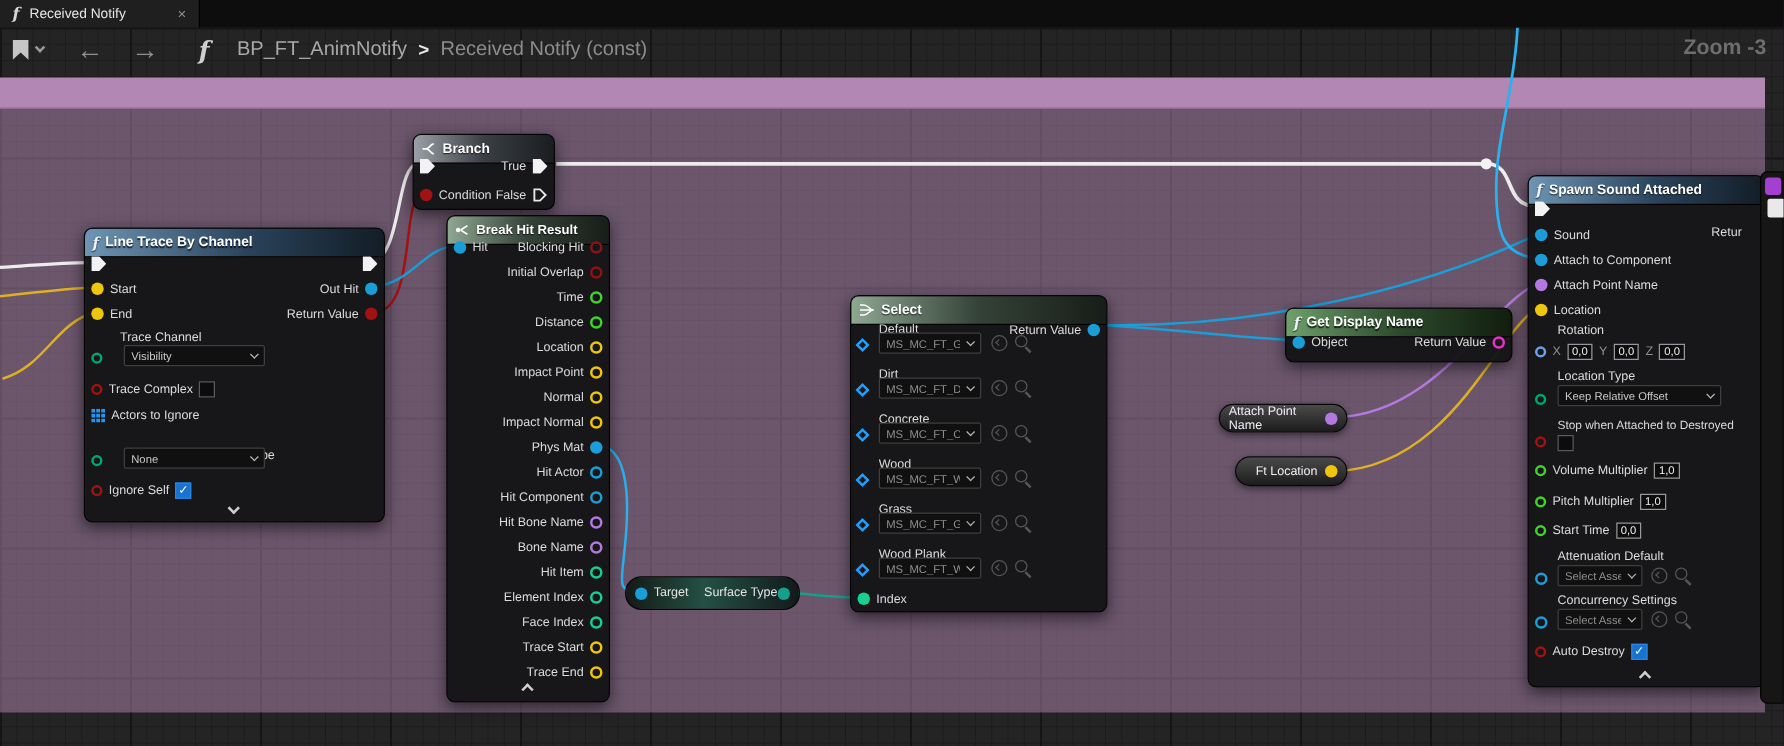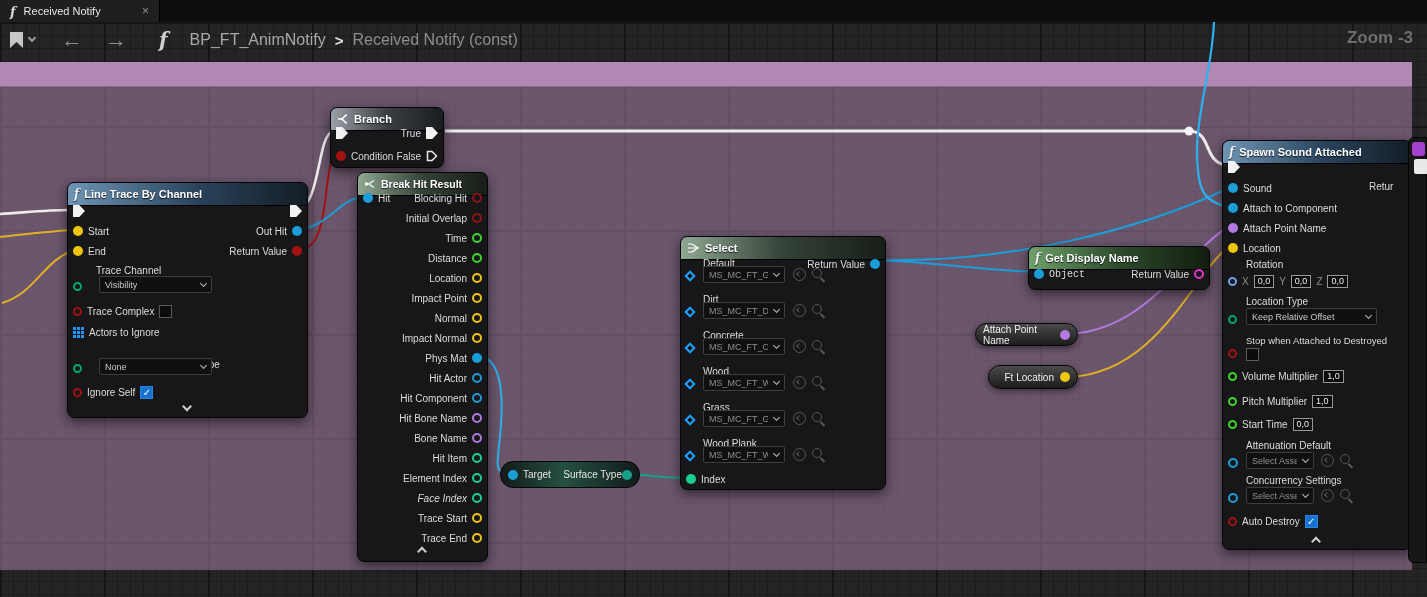--- a/index.html
+++ b/index.html
@@ -292,21 +292,21 @@
         <span class="ph" style="border-color:#b379e0;"></span>
       </div>
     <div class="rrow" style="top:278px;">
         <span>Hit Item</span>
         <span class="ph" style="border-color:#19cf8f;"></span>
       </div>
     <div class="rrow" style="top:298px;">
         <span>Element Index</span>
         <span class="ph" style="border-color:#19cf8f;"></span>
       </div>
-    <div class="rrow" style="top:318px;font-style:italic;">
+    <div class="rrow" style="top:318px;">
         <span>Face Index</span>
         <span class="ph" style="border-color:#19cf8f;"></span>
       </div>
     <div class="rrow" style="top:338px;">
         <span>Trace Start</span>
         <span class="ph" style="border-color:#eec50f;"></span>
       </div>
     <div class="rrow" style="top:358px;">
         <span>Trace End</span>
         <span class="ph" style="border-color:#eec50f;"></span>
@@ -433,21 +433,21 @@
         <span>Surface Type</span>
         <span class="pf" style="background:#16a08c;"></span>
       </span>
   </div>
 
   <div class="node" style="left:1028px;top:246px;width:182px;height:44px;">
     <div class="hdr hdr-green">
       <span class="ficon">f</span>
       <span>Get Display Name</span>
     </div>
-    <div class="lrow" style="top:20px;font-family:Liberation Mono, monospace;">
+    <div class="lrow" style="top:20px;">
         <span class="pf" style="background:#1b9ed8;"></span>
         <span>Object</span>
       </div>
     <div class="rrow" style="top:20px;">
         <span>Return Value</span>
         <span class="ph" style="border-color:#e036c8;"></span>
       </div>
   </div>
 
   <div class="vpill" style="left:975px;top:323px;width:103px;height:23px;">

